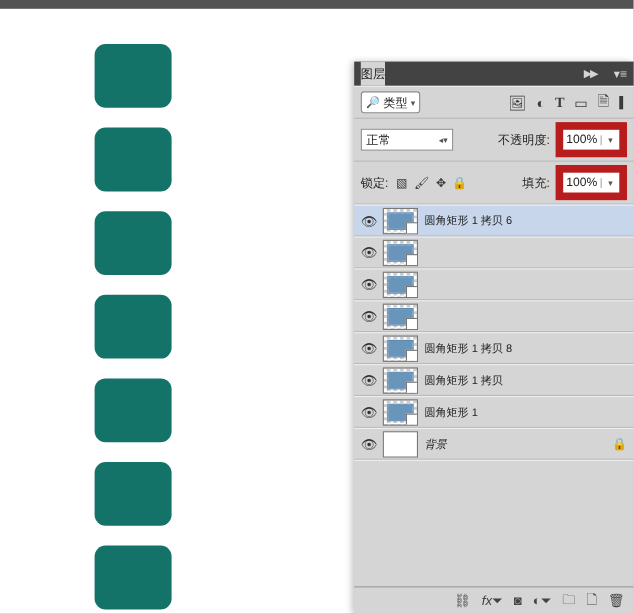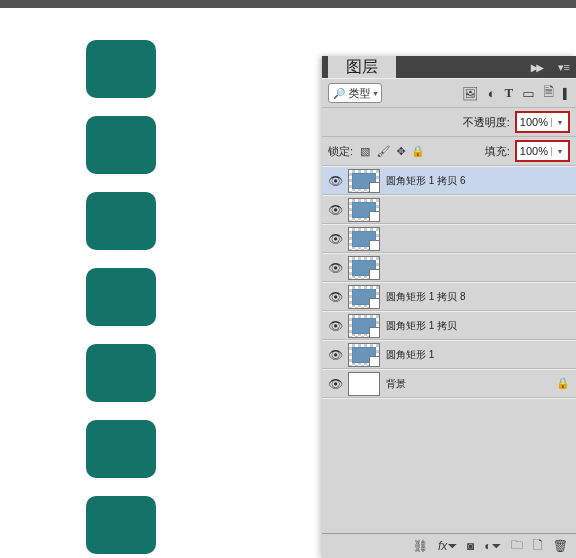--- a/index.html
+++ b/index.html
@@ -1,34 +1,34 @@
 <!DOCTYPE html>
 <html><head>
 <meta charset="utf-8">
 <style>
 body{margin:0;background:#535353;font-family:"Segoe UI",Arial,sans-serif;font-size:11px;color:#222;overflow:hidden}
 .stage{position:absolute;top:8px;left:0;right:0;bottom:0;background:#fff}
 .rects{position:absolute;top:32px;left:86px;display:flex;flex-direction:column;gap:18px}
 .rect{width:70px;height:58px;background:#137368;border-radius:10px}
 .panel{position:absolute;top:56px;right:0;width:254px;bottom:0;background:#d5d5d5;box-shadow:-2px 0 6px rgba(0,0,0,.25)}
 .panel-top{height:22px;background:#434343;display:flex;align-items:center;padding:0 6px;gap:10px}
-.tab{background:#d5d5d5;color:#222;height:22px;display:flex;align-items:center;padding:0 18px;font-size:16px}
+.tab{background:#d5d5d5;color:#222;height:22px;display:flex;align-items:center;padding:0 0;font-size:11px}
 .expand{margin-left:auto;color:#d5d5d5;font-size:10px;letter-spacing:-2px}
 .panel-menu{color:#d5d5d5;margin-left:6px}
 .row{display:flex;align-items:center;padding:3px 6px;gap:5px;border-bottom:1px solid #b9b9b9}
 .row2{border-top:1px solid #eee}
 .kind-search{display:flex;align-items:center;height:18px;background:#fff;border:1px solid #8c8c8c;border-radius:3px;padding:0 4px;gap:3px}
 .kind-search .s{font-size:10px}
 .kind-search .dd{font-size:8px;color:#555}
 .toolbar-icons{display:flex;gap:9px;margin-left:auto;align-items:center;font-size:13px;color:#3a3a3a}
 .sel{height:18px;background:#fff;border:1px solid #8c8c8c;display:flex;align-items:center;padding:0 4px;min-width:74px;font-size:11px}
 .sel .spacer{flex:1}
 .sel .dd{font-size:8px;color:#555}
 .label{font-size:11px}
-.pct{display:flex;align-items:center;background:#fff;border:2px solid #b91c1c;height:18px}
+.pct{display:flex;align-items:center;background:#fff;border:7px solid #b91c1c;height:18px}
 .pct span{padding:0 3px;font-size:11px}
 .pct .dd{border-left:1px solid #aaa;width:10px;text-align:center;font-size:8px;color:#555}
 .lock-icons{display:flex;gap:6px;margin-left:2px;color:#3a3a3a;align-items:center}
 .layers{background:#d5d5d5}
 .layer{display:flex;align-items:center;height:27px;border-bottom:1px solid #b9b9b9;border-top:1px solid #eee;padding:0 6px;gap:6px}
 .layer.sel-layer{background:#c7d6eb}
 .vis{width:14px;text-align:center;color:#333;font-size:12px}
 .thumb{width:30px;height:22px;background:#fff;border:1px solid #777;position:relative;overflow:hidden}
 .thumb.shape{background:repeating-conic-gradient(#ccc 0 25%,#fff 0 50%) 0 0/6px 6px}
 .thumb.shape::after{content:"";position:absolute;left:3px;top:3px;right:3px;bottom:3px;border:1px solid #5b8ab5;background:linear-gradient(#6a95bb,#6a95bb)}
@@ -71,20 +71,25 @@
       <span>🖼</span>
       <span>◐</span>
       <span style="font-family:serif;font-weight:bold">T</span>
       <span>▭</span>
       <span>🗎</span>
       <span style="font-size:10px">▌</span>
     </div>
   </div>
 
   <div class="row">
+    <div class="sel">
+      <span>正常</span>
+      <span class="spacer"></span>
+      <span class="dd">◂▾</span>
+    </div>
     <span class="label" style="margin-left:auto">不透明度:</span>
     <div class="pct">
       <span>100%</span>
       <span class="dd">▾</span>
     </div>
   </div>
 
   <div class="row">
     <span class="label">锁定:</span>
     <div class="lock-icons">
@@ -129,21 +134,21 @@
         <div class="layer-name">圆角矩形 1 拷贝</div>
       </div>
       <div class="layer">
         <div class="vis">👁</div>
         <div class="thumb shape"></div>
         <div class="layer-name">圆角矩形 1</div>
       </div>
       <div class="layer">
         <div class="vis">👁</div>
         <div class="bg-thumb"></div>
-        <div class="layer-name" style=" text-align: center;">背景</div>
+        <div class="layer-name" style="font-style: italic; text-align: center;">背景</div>
         <div class="lock-end">🔒</div>
       </div>
     </div>
   <div class="empty"></div>
 
   <div class="panel-footer">
     <span>⛓</span>
     <span><i>fx</i>⏷</span>
     <span>◙</span>
     <span>◐⏷</span>

